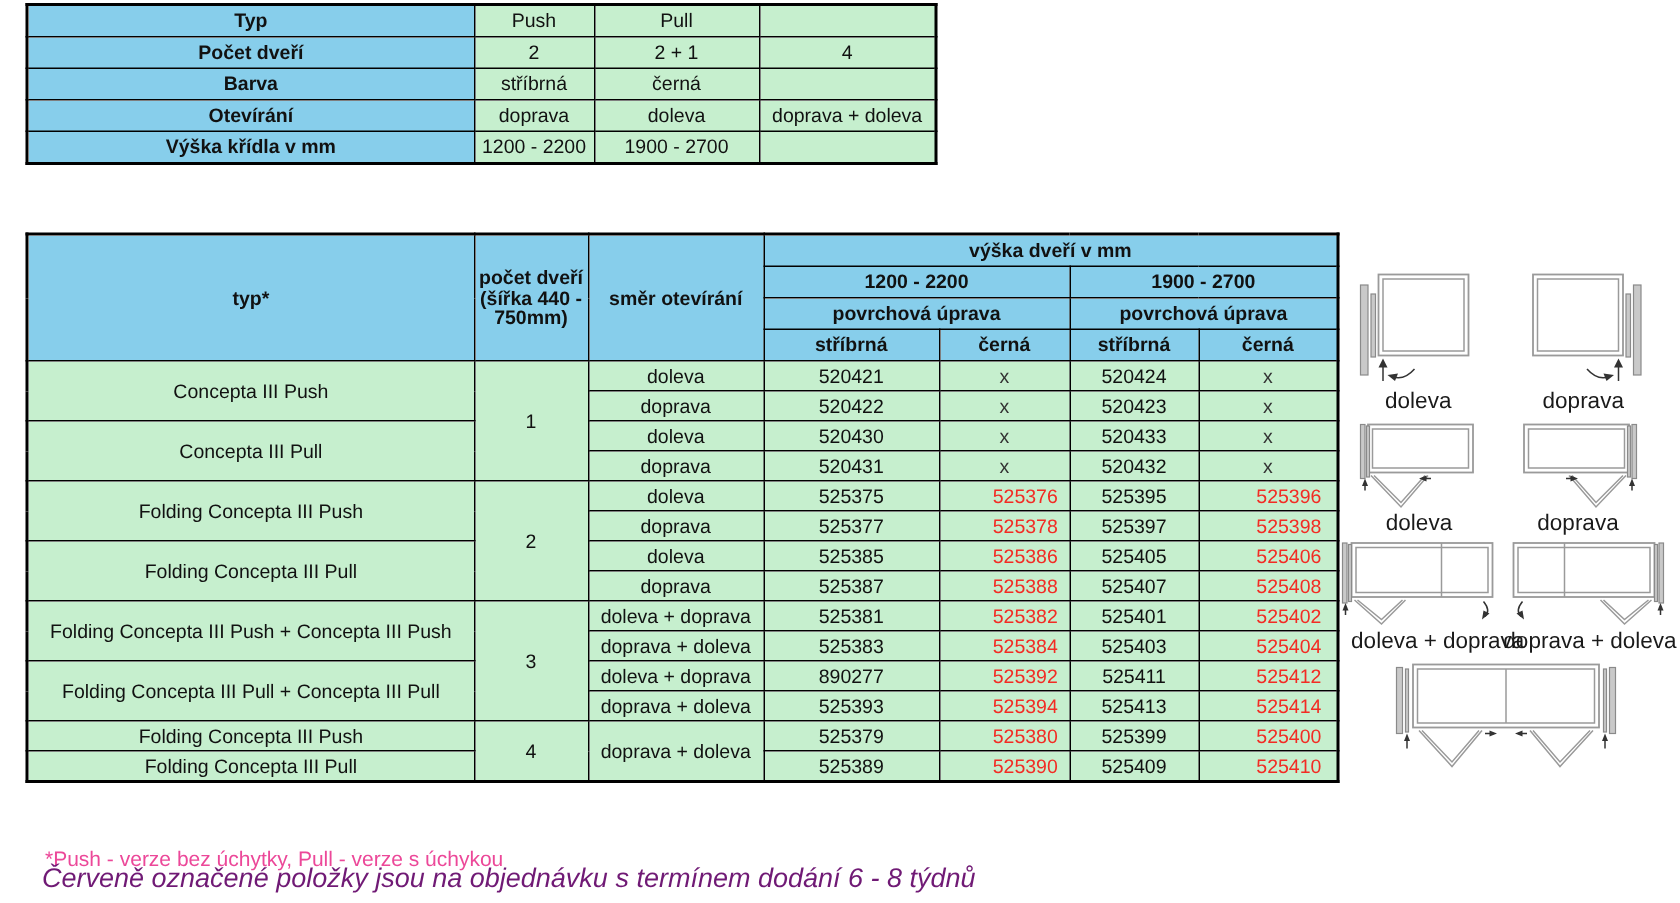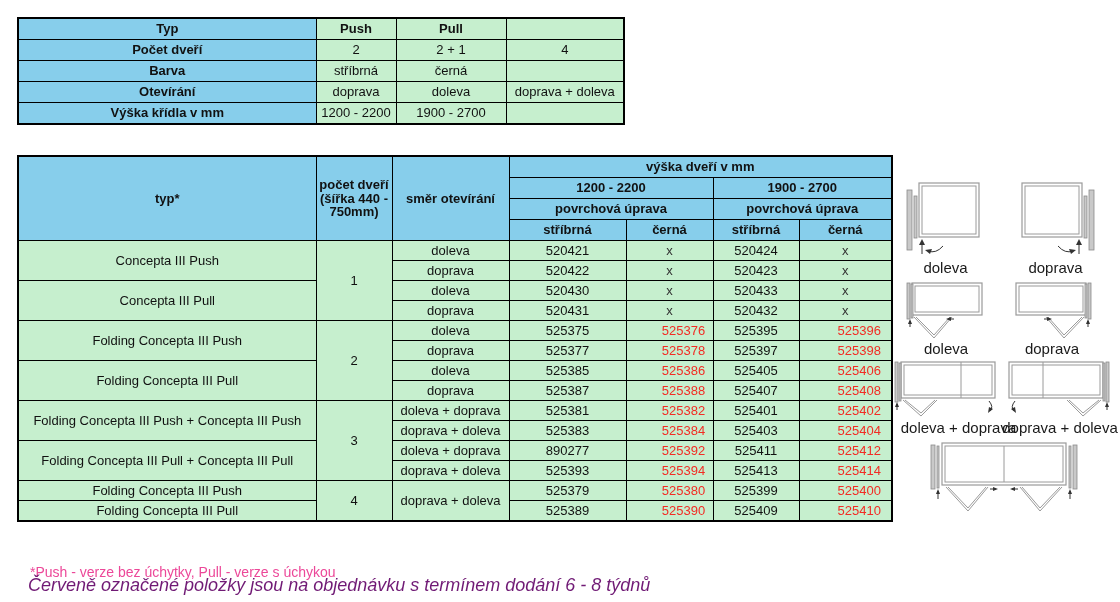--- a/index.html
+++ b/index.html
@@ -5,25 +5,25 @@
   html,body{margin:0;padding:0;background:#fff;}
   body{
     width:1120px;height:602px;position:relative;overflow:hidden;
     font-family:"Liberation Sans",sans-serif;color:#111;
   }
   table{border-collapse:collapse;table-layout:fixed;}
   td{border:1px solid #000;text-align:center;vertical-align:middle;
      font-size:13px;line-height:1.05;padding:0 2px;overflow:hidden;}
   .blue{background:#87ceeb;font-weight:bold;}
   .green{background:#c6efce;}
-  .bold{font-weight:bold;}
+  .bold{font-weight:normal;}
   .red{color:#f22c24;padding-left:30px;}
   .xcell{color:#333;}
   .outer{border:2px solid #000;}
-  #toptable{position:absolute;left:17px;top:17px;border-radius:27px;}
+  #toptable{position:absolute;left:17px;top:2px;border-radius:27px;}
   #toptable td{height:20px;white-space:nowrap;}
   #maintable{position:absolute;left:17px;top:155px;}
   #maintable td{height:19px;white-space:nowrap;}
   #maintable td.wrap{white-space:normal;}
   .note1{position:absolute;left:30px;top:564px;font-size:14px;color:#ec4899;}
   .note2{position:absolute;left:28px;top:575px;font-size:18px;color:#701a75;font-style:italic;}
   .diag{position:absolute;}
   .dlabel{position:absolute;font-size:15px;color:#1a1a1a;text-align:center;}
   .cab{fill:none;stroke:#9a9a9a;stroke-width:1.2;}
   .thin{fill:none;stroke:#9a9a9a;stroke-width:1;}

